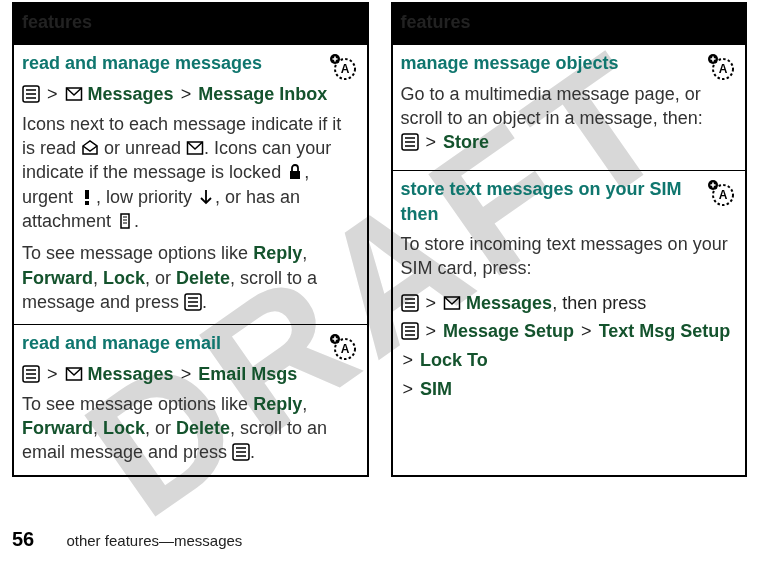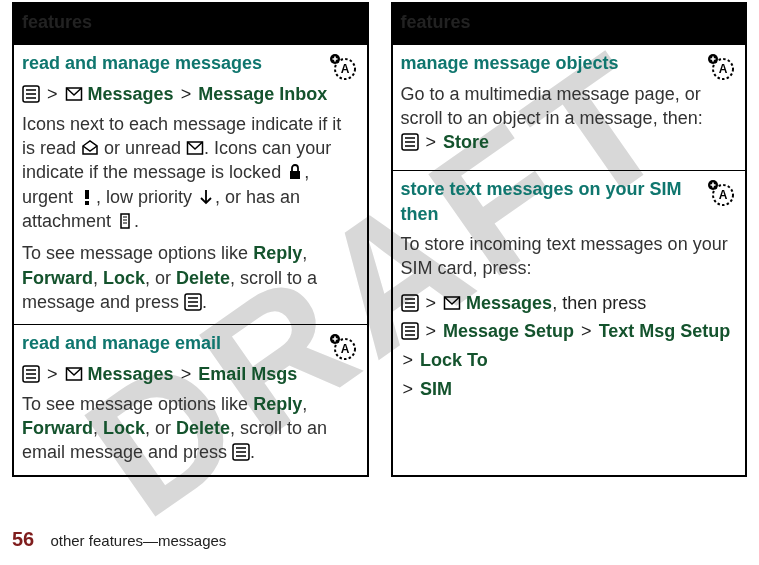--- a/index.html
+++ b/index.html
@@ -73,21 +73,21 @@
     margin-top: 2px;
   }
   .footer {
     position: absolute;
     bottom: 14px;
     left: 12px;
     font-size: 15px;
     color: #222;
     z-index: 1;
   }
-  .footer .pg { font-weight: bold; font-size: 20px; margin-right: 12px; color:#7f1d1d;}
+  .footer .pg { font-weight: bold; font-size: 20px; margin-right: 28px; color:#000000;}
   svg.inline-icon {
     display: inline-block;
     vertical-align: -3px;
     width: 18px;
     height: 18px;
   }
   .sep { margin: 0 2px; }
 </style>
 </head>
 <body>

